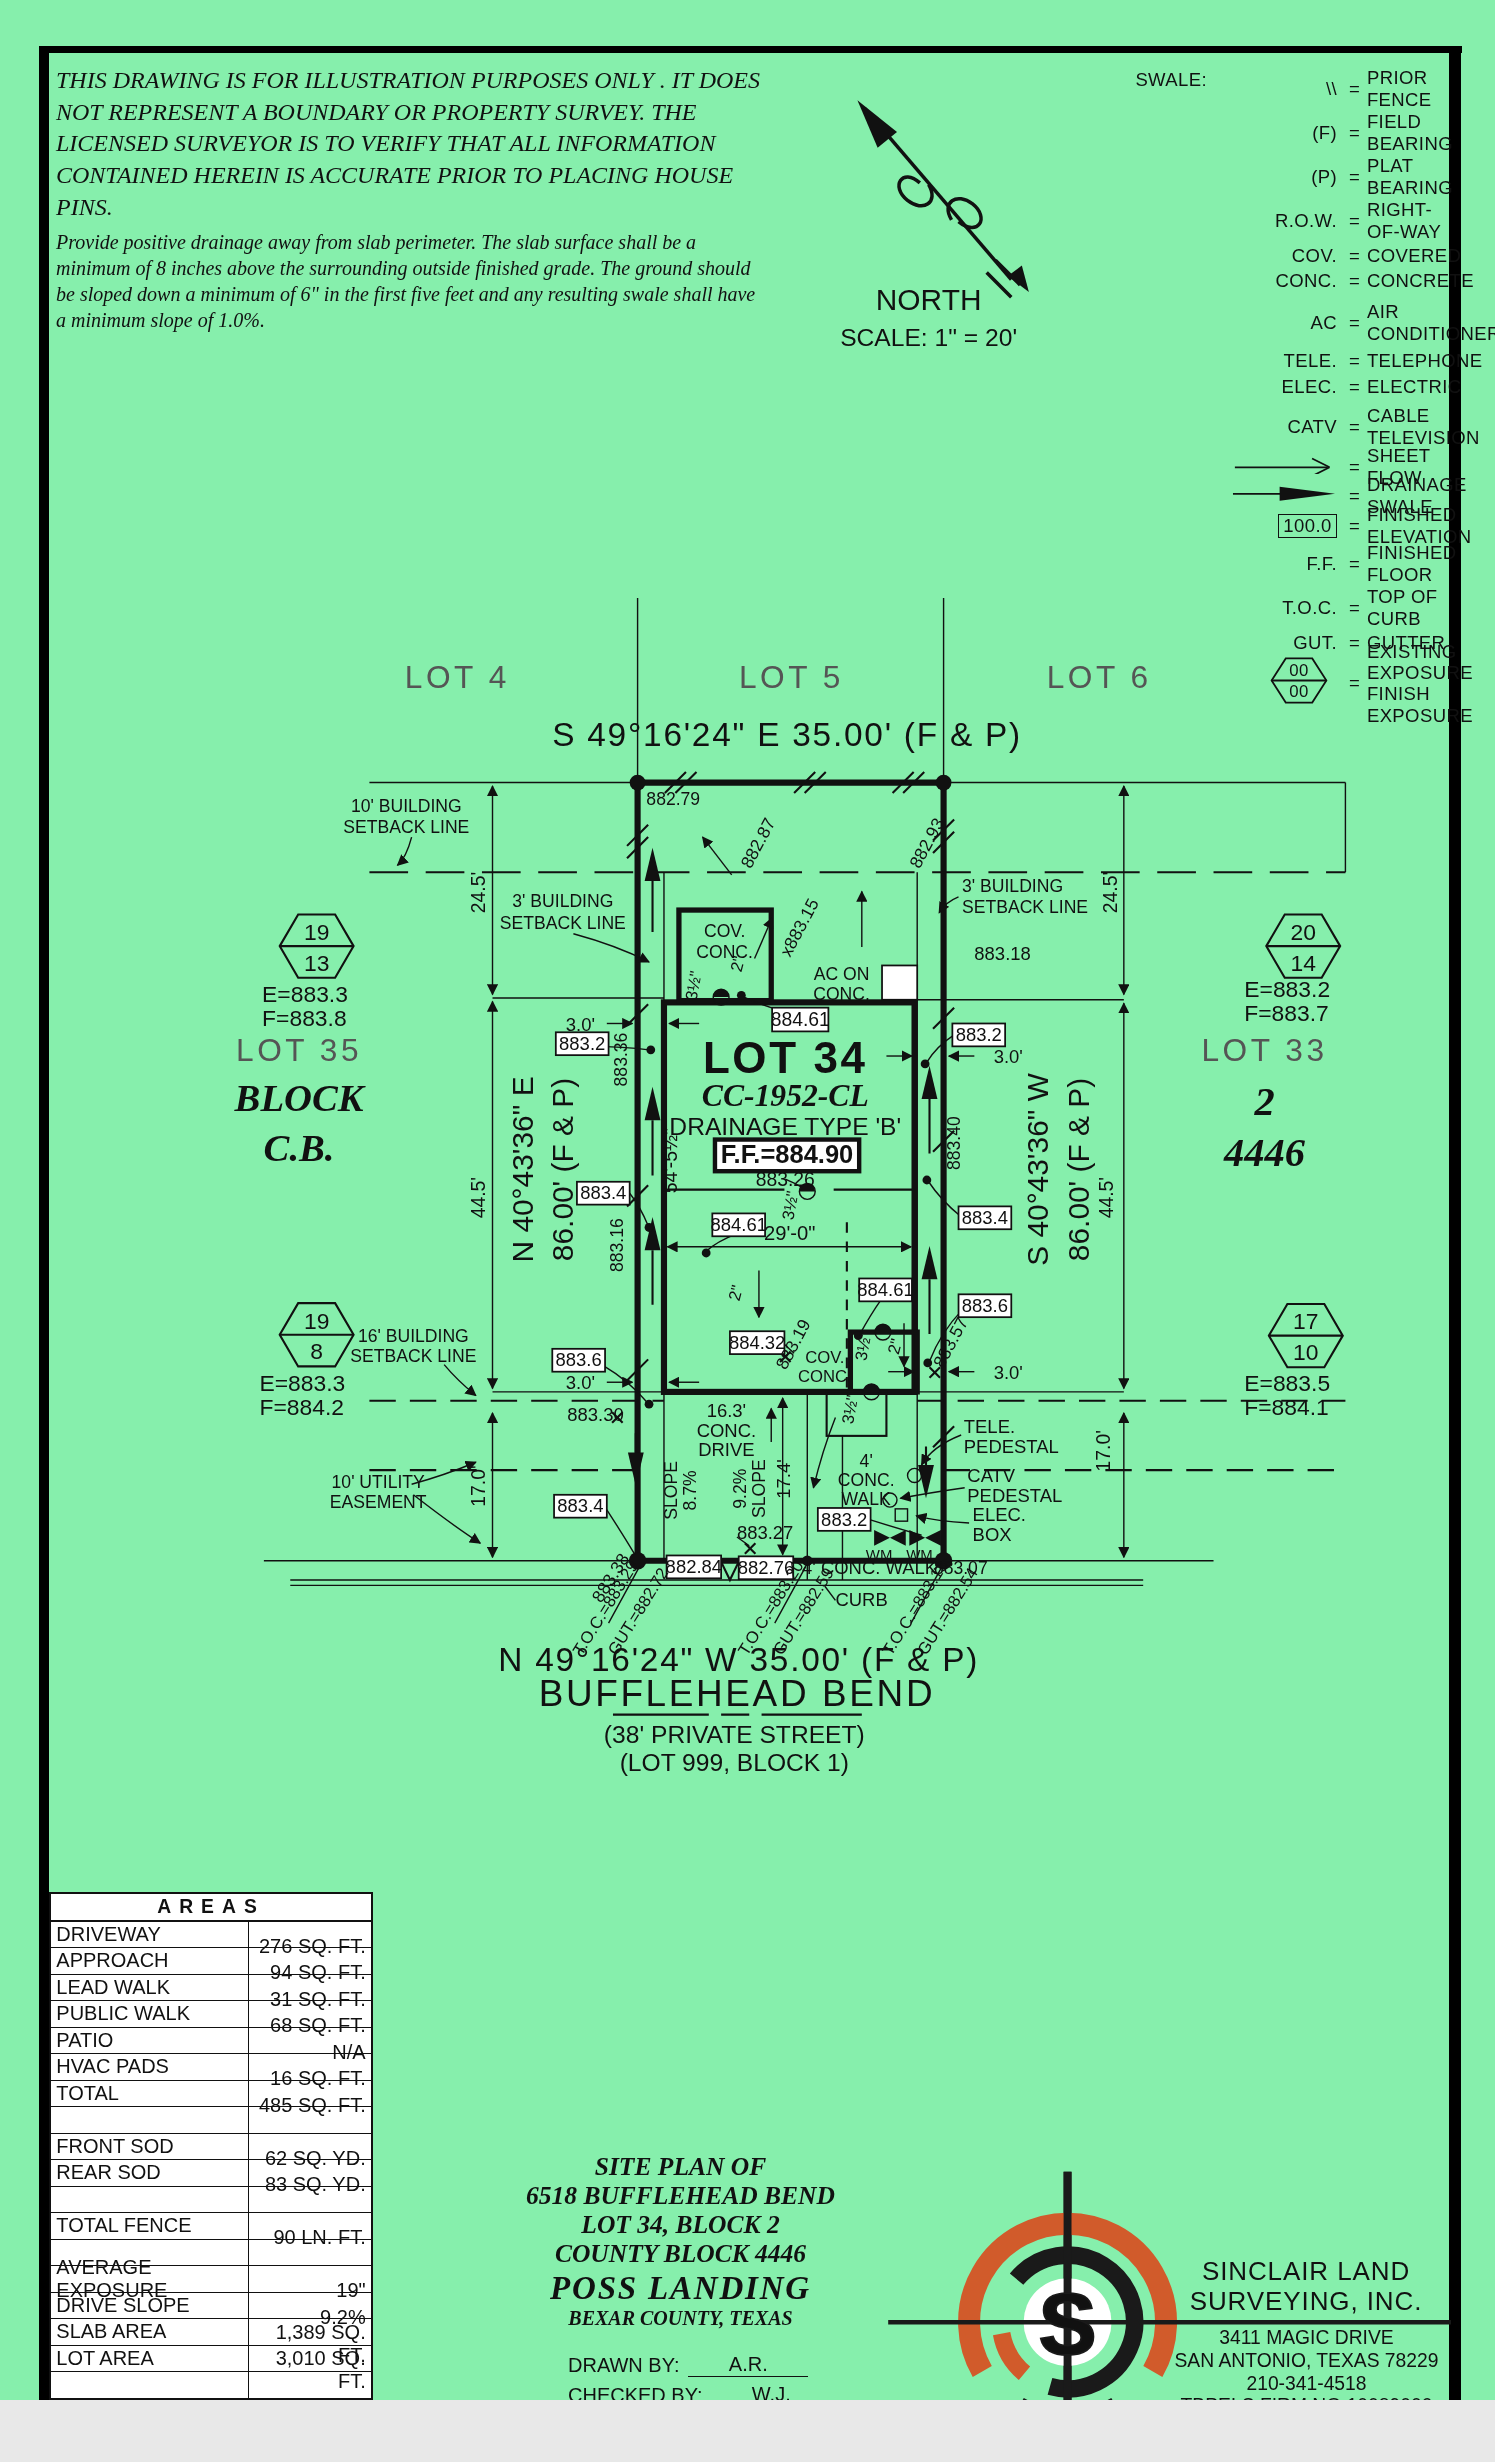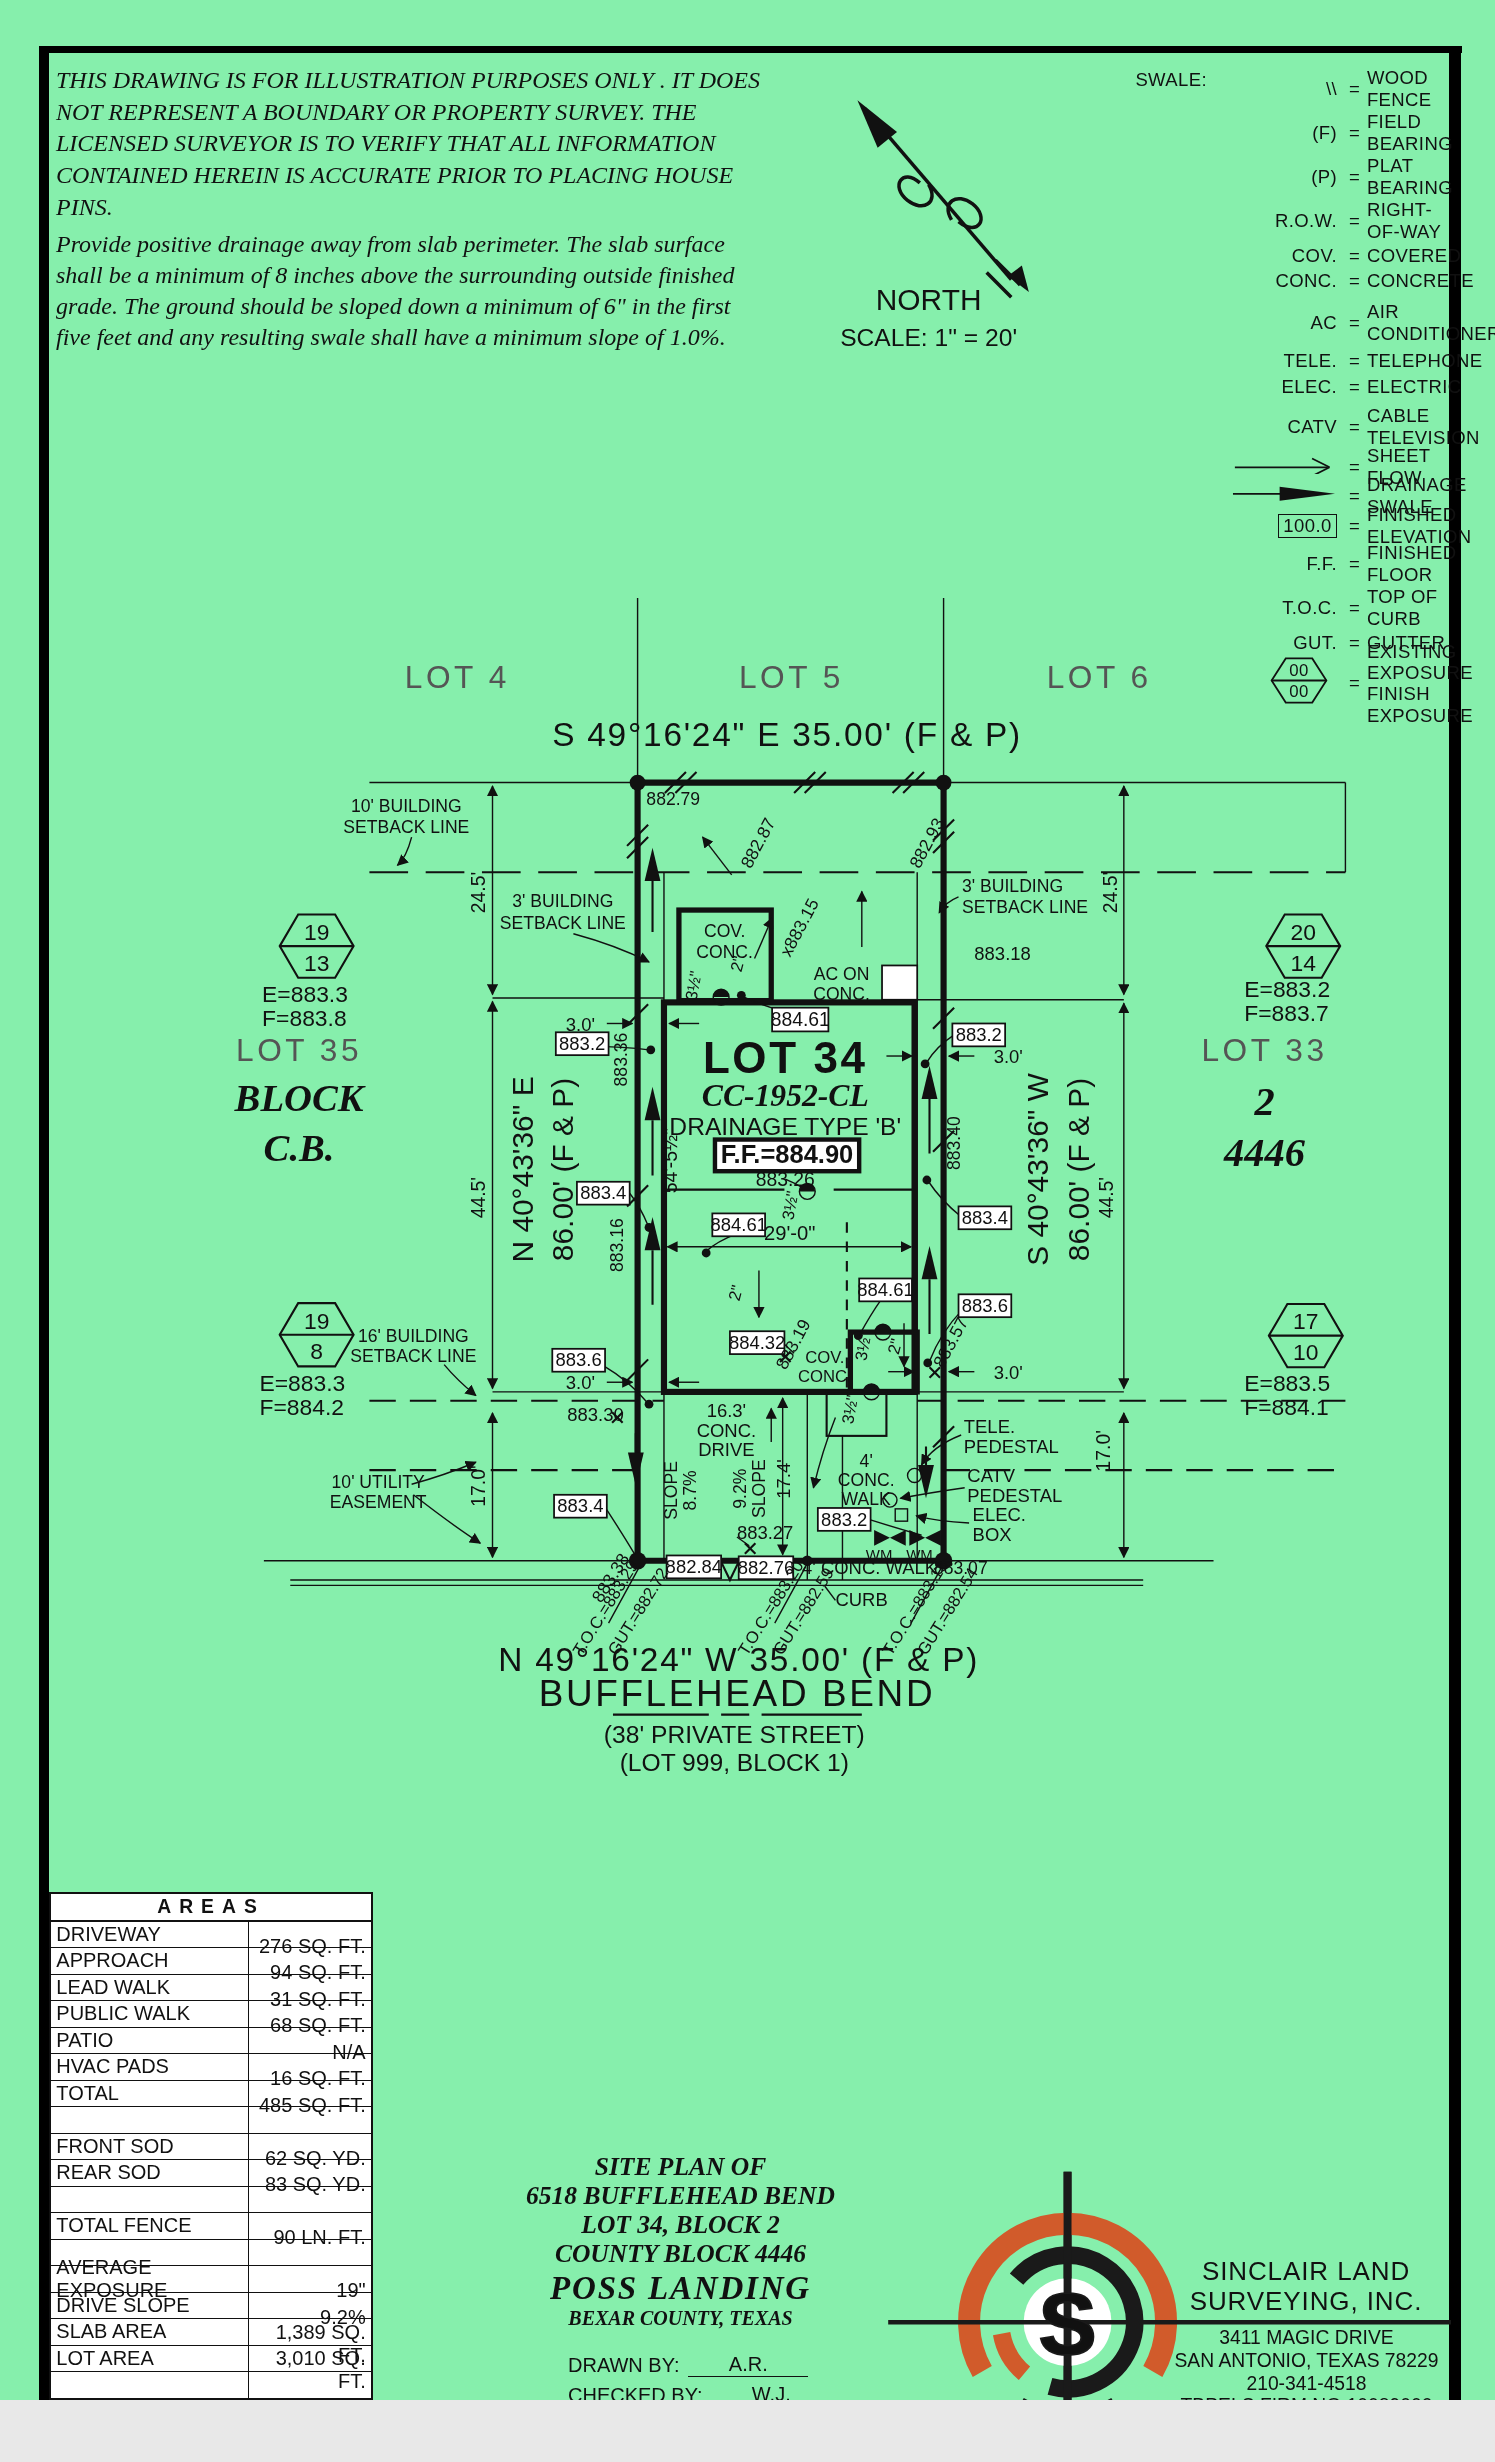--- a/index.html
+++ b/index.html
@@ -18,21 +18,21 @@
   .ln{stroke:#111;stroke-width:1.6;fill:none}
   .ln2{stroke:#111;stroke-width:2.4;fill:none}
   .ln3{stroke:#111;stroke-width:4;fill:none}
   .thk{stroke:#111;stroke-width:7;fill:none}
   .th6{stroke:#111;stroke-width:6;fill:none}
   .box{fill:#fff;stroke:#111;stroke-width:2}
   .dot{fill:#111;stroke:none}
   
   .disclaimer{position:absolute;left:56px;top:65px;width:704px;font-family:"Liberation Serif",serif;font-style:italic;}
   .disclaimer .p1{font-size:24px;line-height:1.32;}
-  .disclaimer .p2{font-size:24px;line-height:1.3;margin-top:5.3px;}
+  .disclaimer .p2{font-size:20px;line-height:1.3;margin-top:5.3px;}
   
   .legend{position:absolute;left:1110px;top:67px;width:345px;font-size:18.5px;letter-spacing:0.4px;}
   .lgrow{display:flex;align-items:center;min-height:25.5px;}
   .lgsym{width:121px;text-align:right;padding-right:5.3px;flex:none;}
   .lgeq{width:24.6px;text-align:center;flex:none;}
   .lglab{flex:1;}
   .lgtitle{position:absolute;left:-106px;top:1.8px;width:97px;text-align:right;}
   .lgwrap{position:relative;margin-left:106px;}
   .fbox{border:1.8px solid #111;padding:0 4.4px;display:inline-block;}
   
@@ -70,21 +70,21 @@
     <div class="p1">THIS DRAWING IS FOR ILLUSTRATION PURPOSES ONLY . IT DOES NOT REPRESENT A BOUNDARY OR PROPERTY SURVEY. THE LICENSED SURVEYOR IS TO VERIFY THAT ALL INFORMATION CONTAINED HEREIN IS ACCURATE PRIOR TO PLACING HOUSE PINS.</div>
     <div class="p2">Provide positive drainage away from slab perimeter. The slab surface shall be a minimum of 8 inches above the surrounding outside finished grade. The ground should be sloped down a minimum of 6" in the first five feet and any resulting swale shall have a minimum slope of 1.0%.</div>
   </div>
 
   <div class="legend">
     <div class="lgwrap">
       <div class="lgtitle">SWALE:</div>
       <div class="lgrow">
         <span class="lgsym">\\</span>
         <span class="lgeq">=</span>
-        <span class="lglab">WOOD FENCE</span>
+        <span class="lglab">PRIOR FENCE</span>
       </div>
       <div class="lgrow">
           <span class="lgsym">(F)</span>
           <span class="lgeq">=</span>
           <span class="lglab">FIELD BEARING</span>
         </div>
       <div class="lgrow">
           <span class="lgsym">(P)</span>
           <span class="lgeq">=</span>
           <span class="lglab">PLAT BEARING</span>

